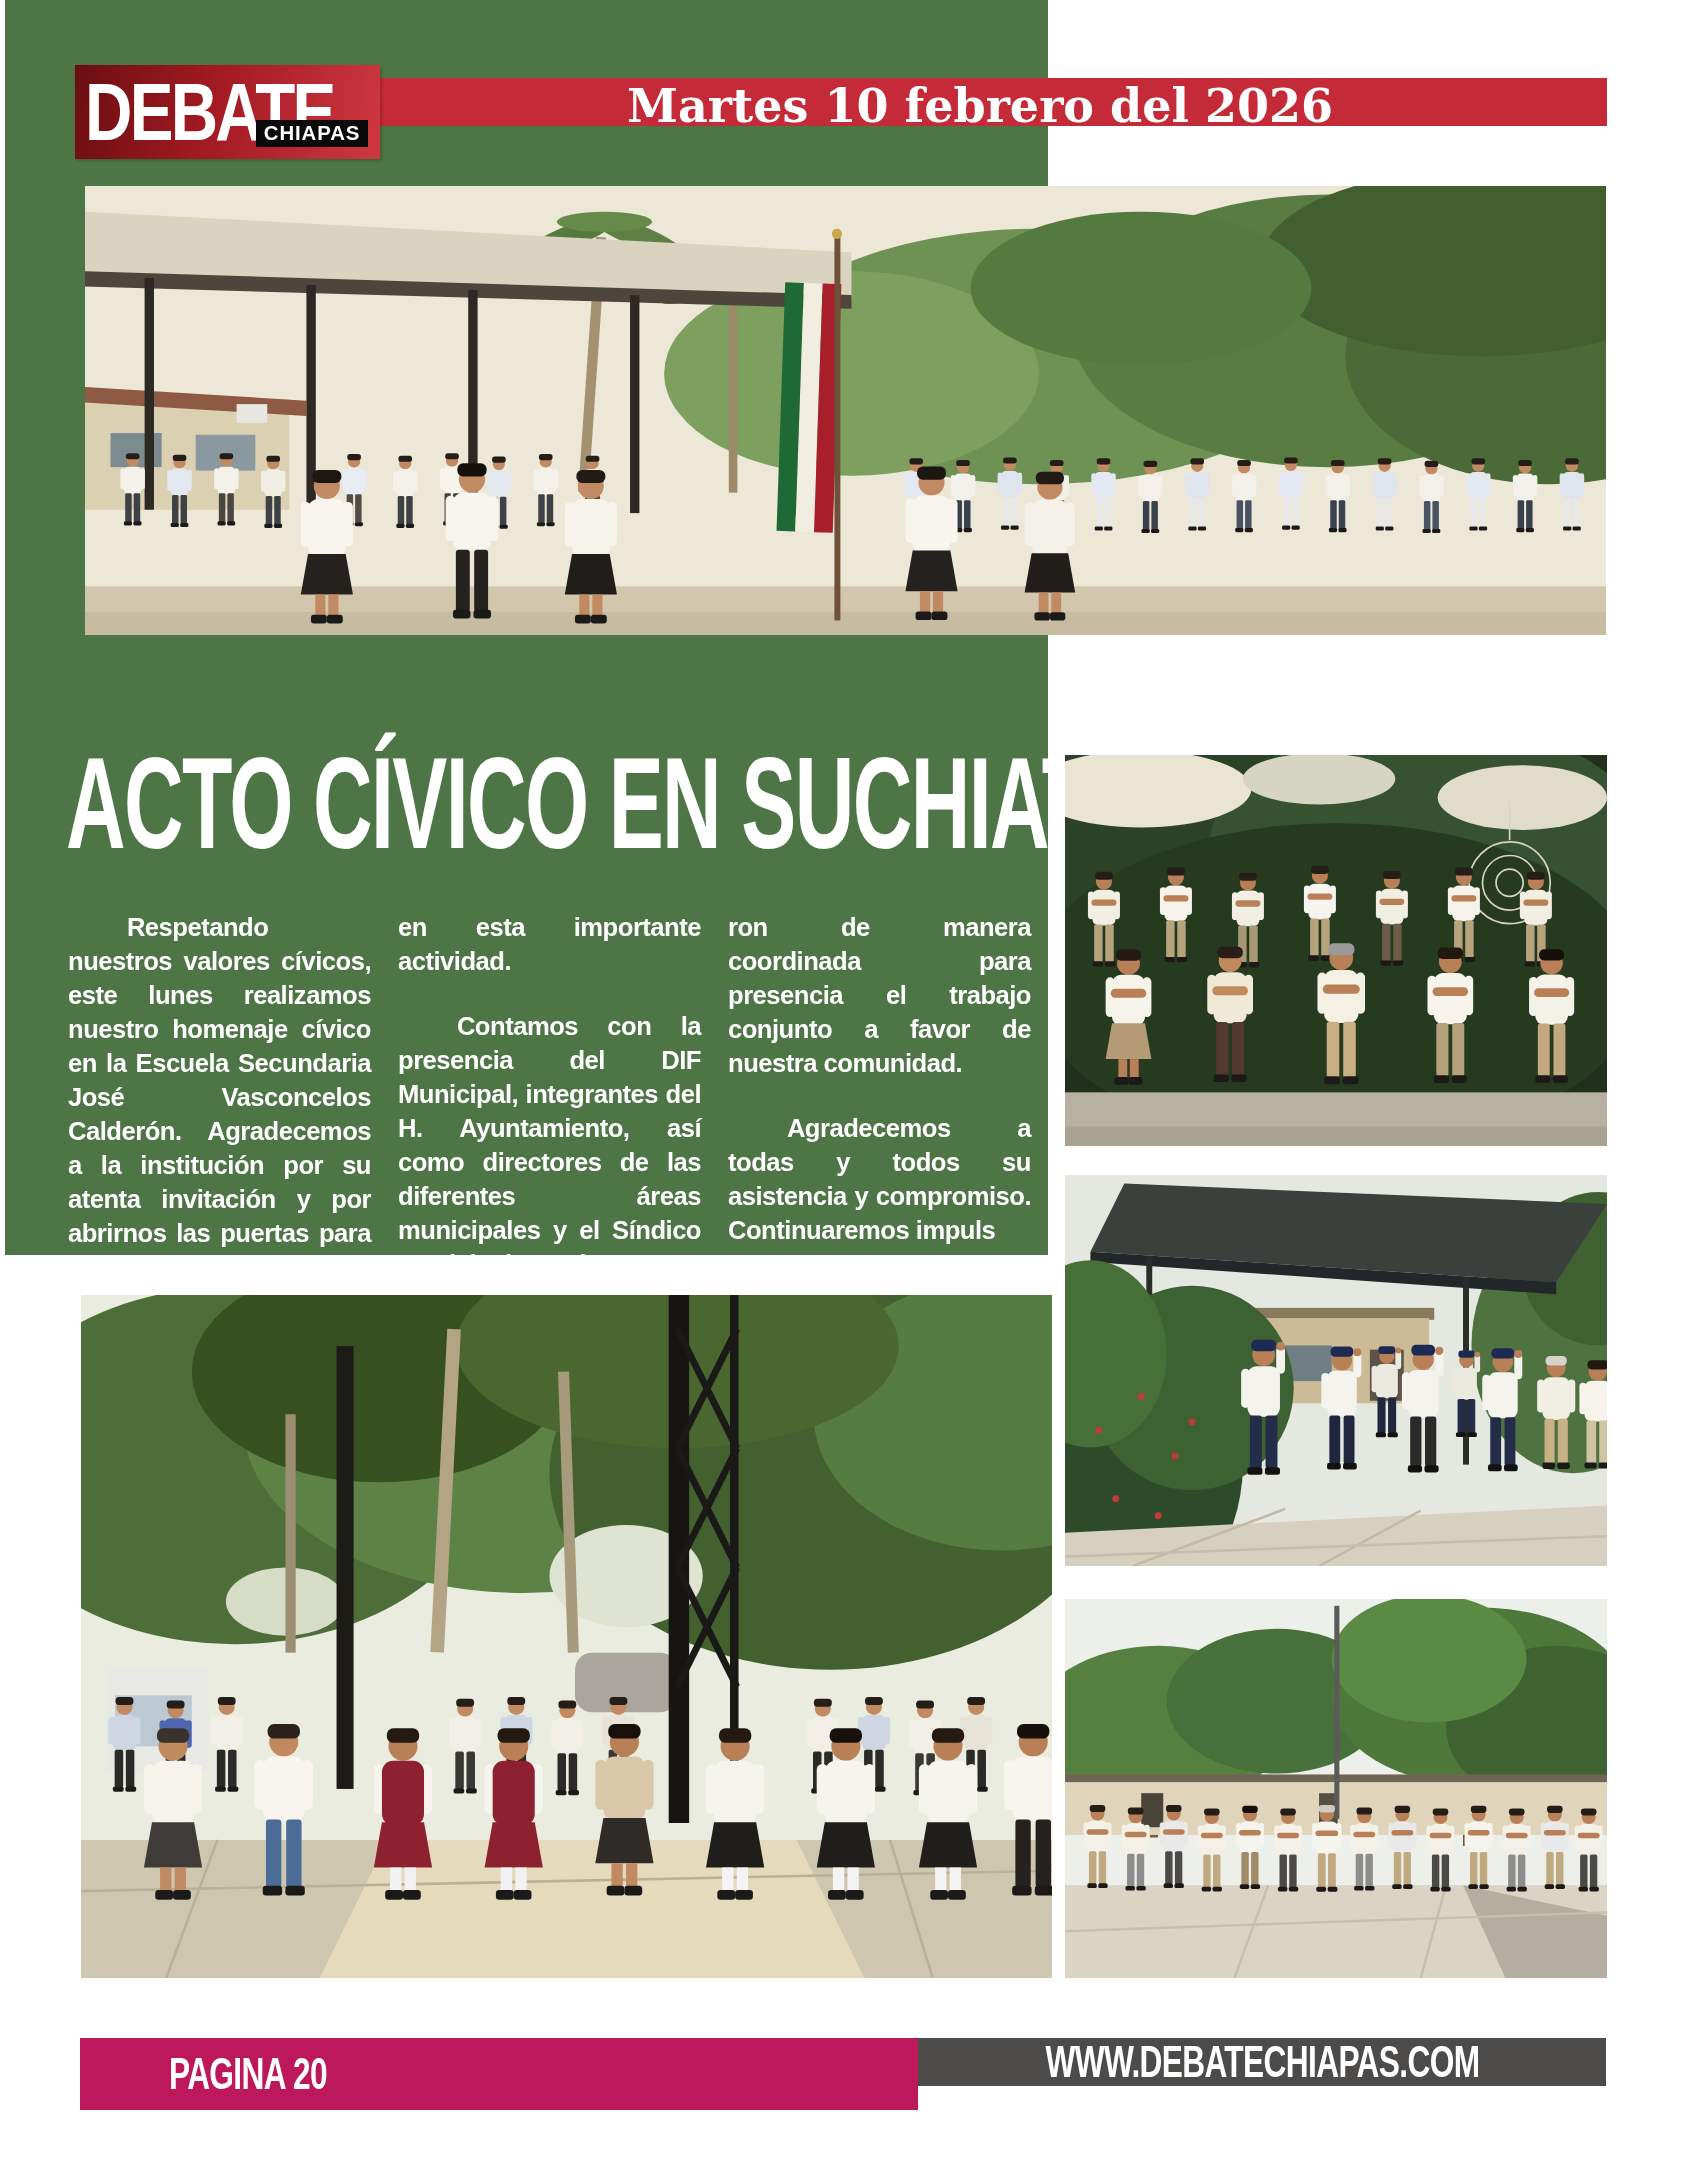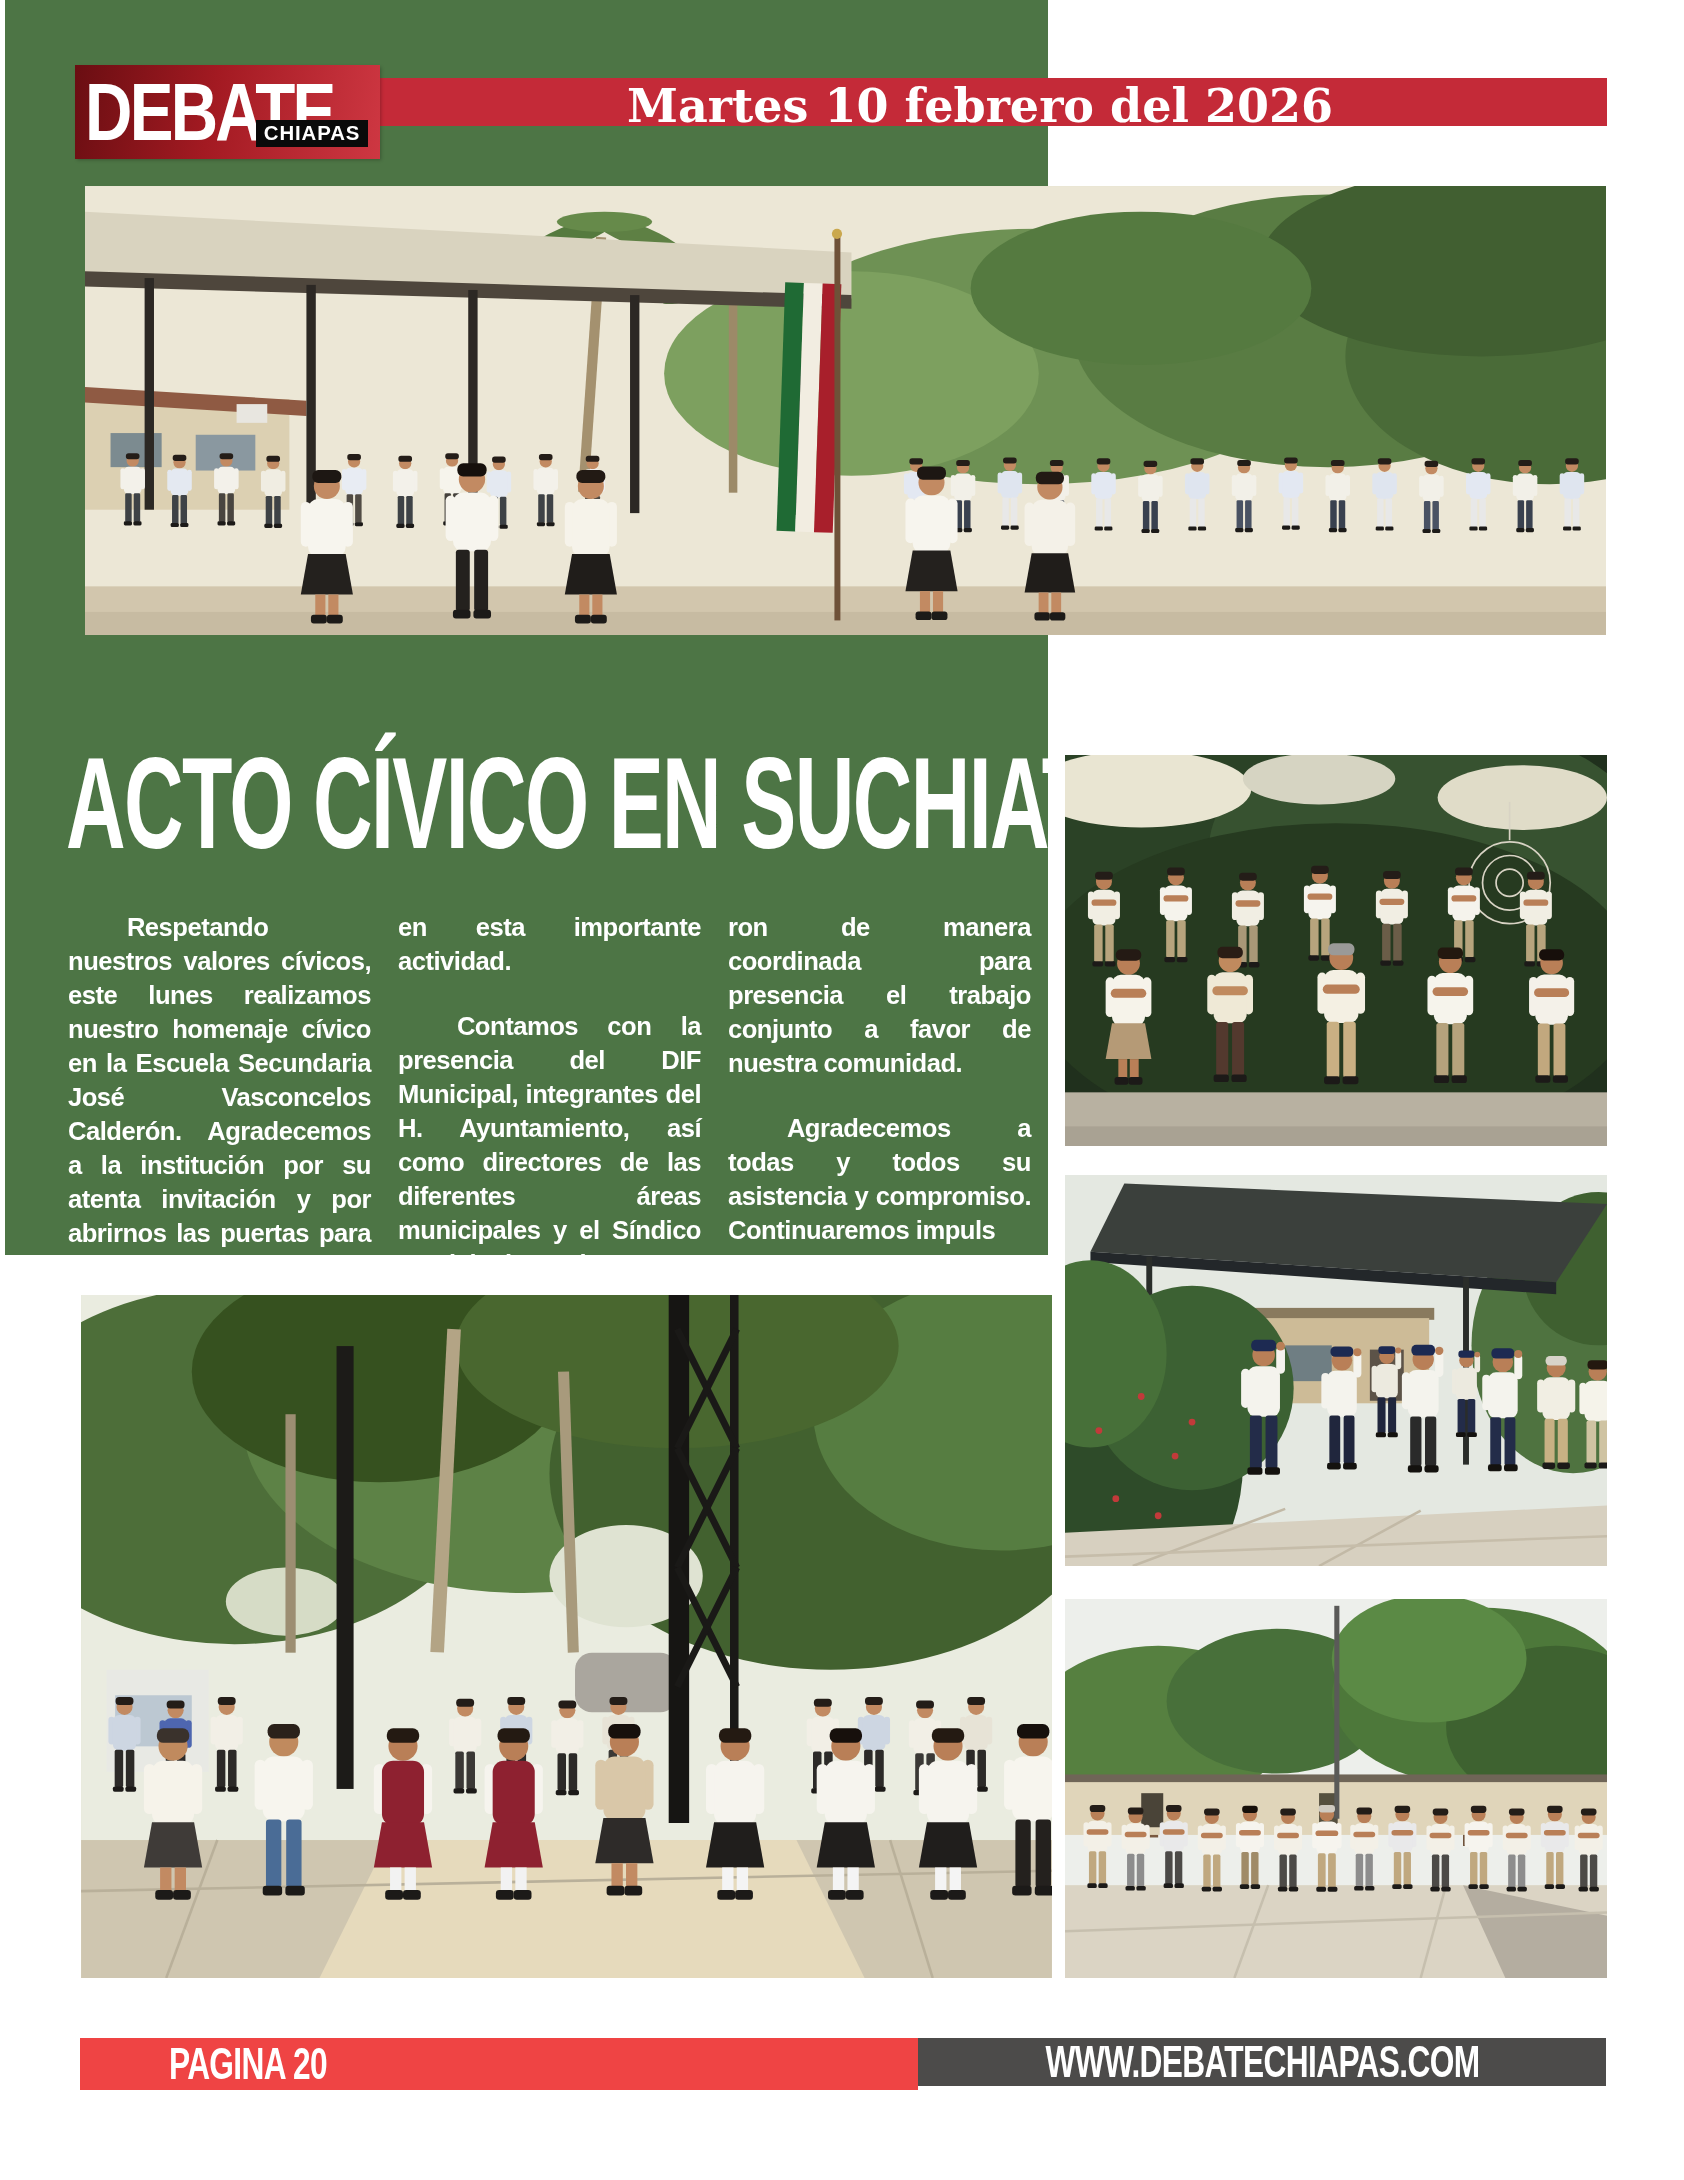--- a/index.html
+++ b/index.html
@@ -47,21 +47,21 @@
   .columns {
     position:absolute; left:68px; top:910px; width:963px;
     display:flex; gap:27px;
   }
   .col { flex:1 1 0; color:#ffffff; font-weight:bold; font-size:25.6px; line-height:34px;
          text-align:justify; letter-spacing:-0.5px; hyphens:auto; }
   .col p { margin:0 0 31px 0; }
   .col p.ind { text-indent:2.3em; }
   
   .footer-black {
-    position:absolute; left:80px; top:2038px; width:838px; height:52px; background:#ef4444;
+    position:absolute; left:80px; top:2038px; width:838px; height:72px; background:#be185d;
     display:flex; align-items:center;
   }
   .footer-gray {
     position:absolute; left:918px; top:2038px; width:688px; height:48px; background:#4c4b4a;
     display:flex; align-items:center; justify-content:center;
   }
   .footer-text {
     color:#ffffff; font-weight:bold; font-size:44px; letter-spacing:-0.9px; white-space:nowrap;
     transform:scaleX(0.72);
   }

